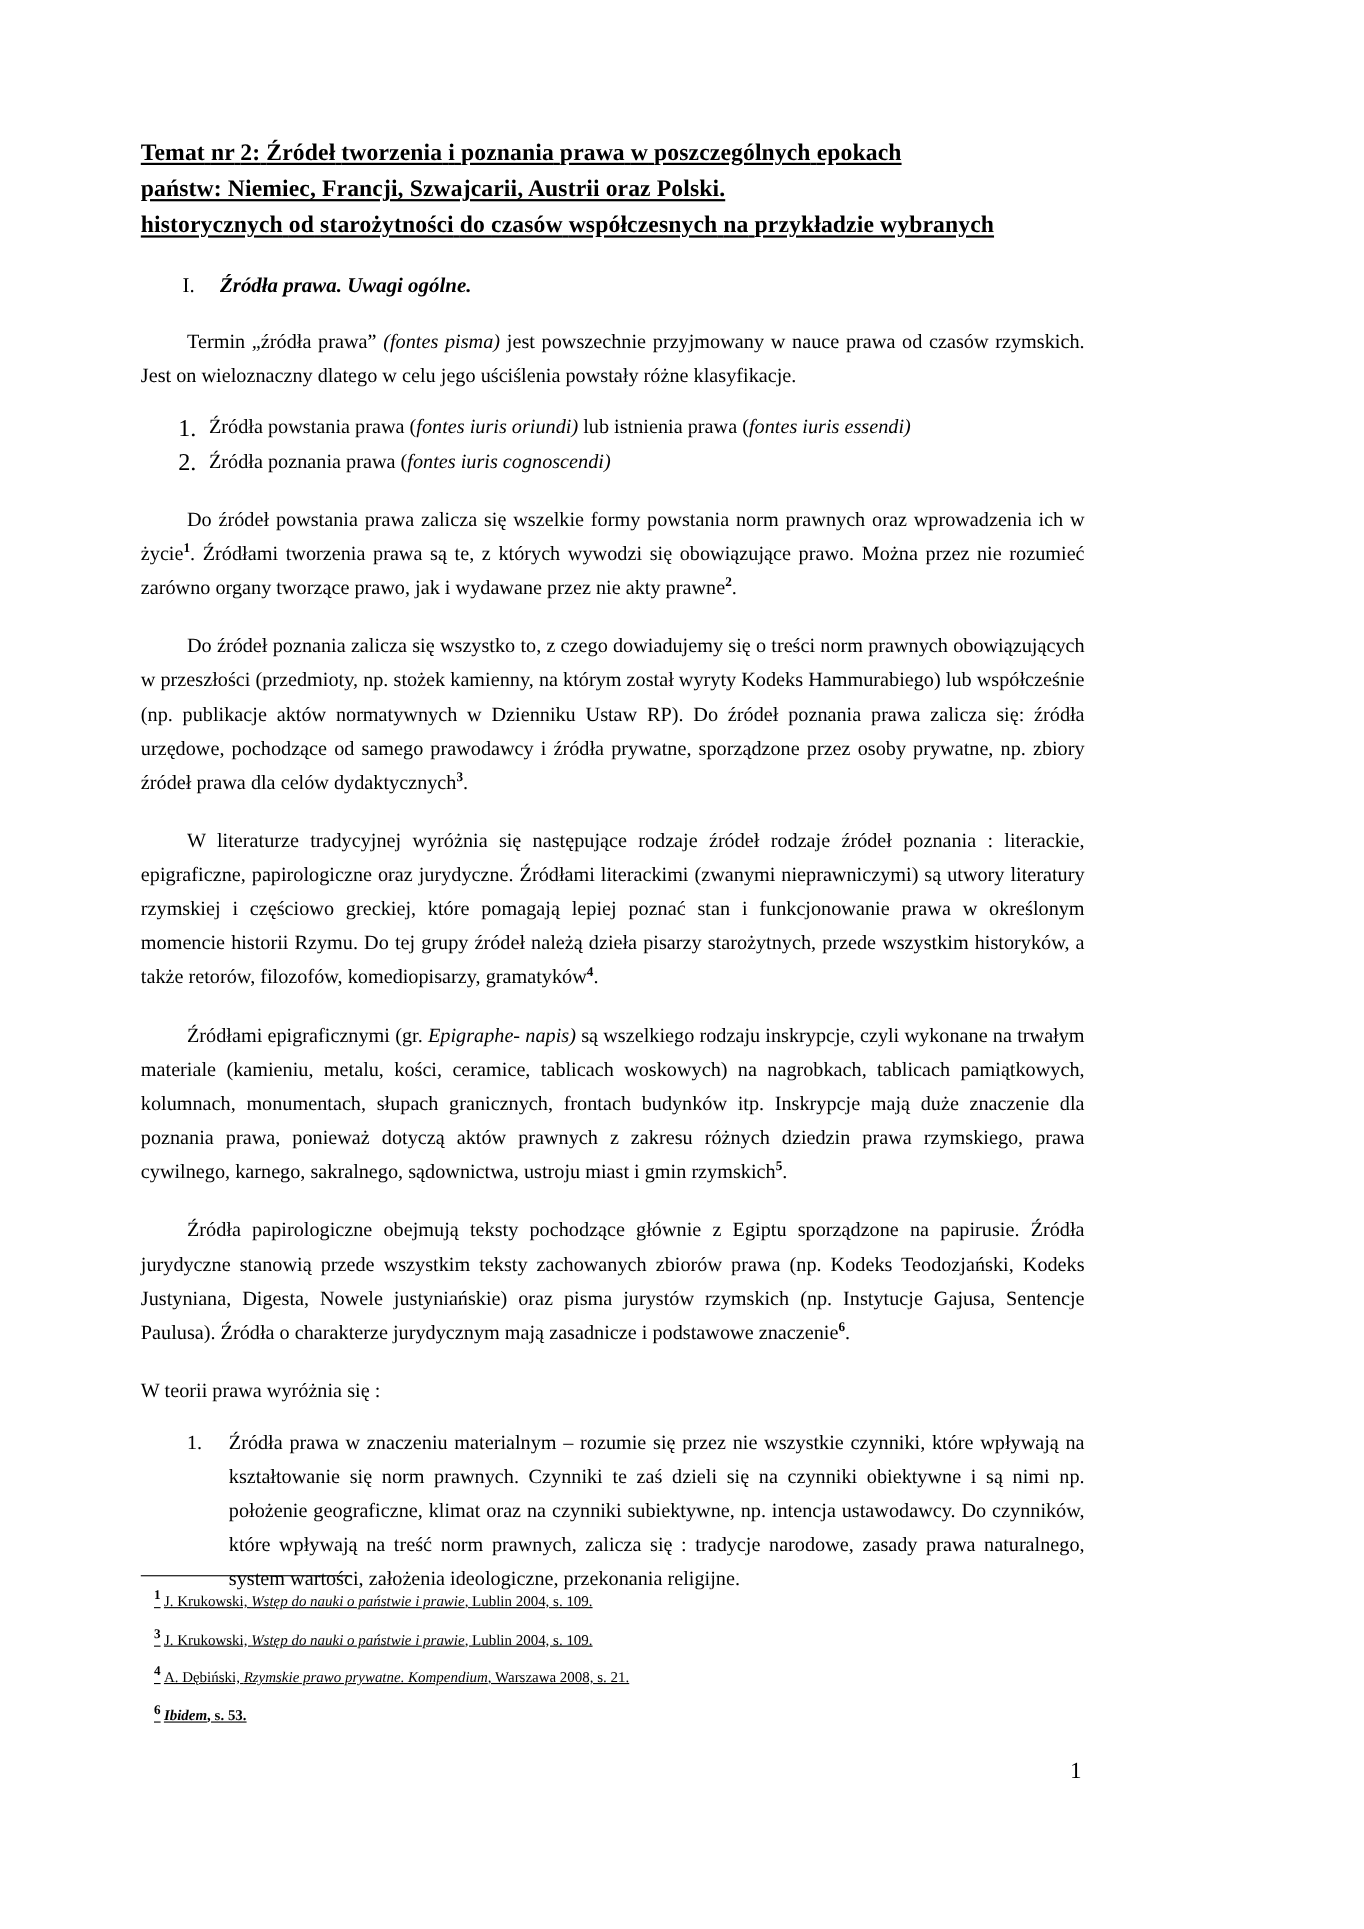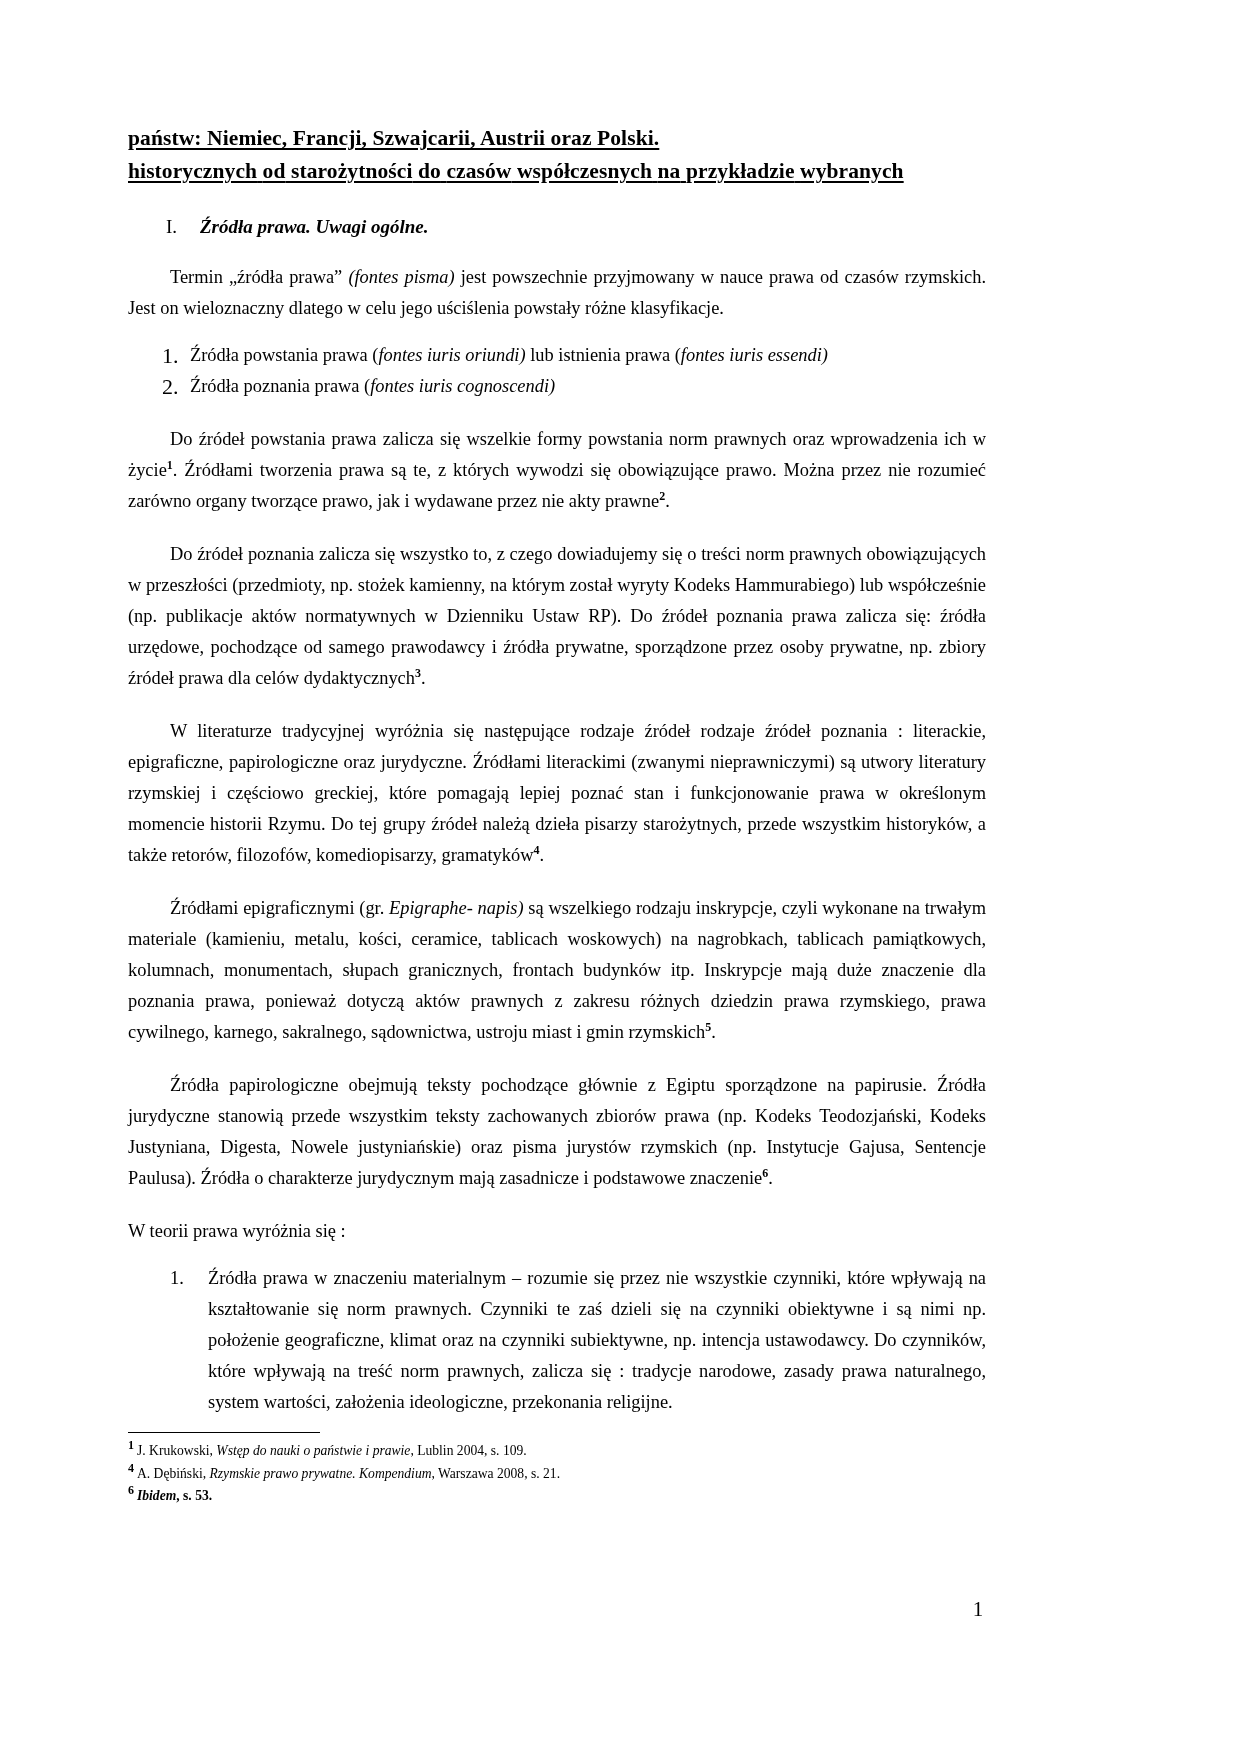--- a/index.html
+++ b/index.html
@@ -143,22 +143,23 @@
   }
   .fn-rule {
     width: 192px;
     height: 0;
     border-top: 1.6px solid #000;
     margin: 0 0 7px 0;
   }
   .footnote {
     font-size: 13.6px;
     line-height: 22.5px;
-    margin: 0;
+    margin: 12px;
     white-space: nowrap;
+    text-decoration: underline;
   }
   .footnote .fnum {
     font-weight: bold;
     font-size: 12px;
     vertical-align: super;
     line-height: 0;
     margin-right: 3px;
   }
   .footnote .fn-ital {
     font-style: italic;
@@ -179,20 +180,33 @@
   }
 </style>
 </head>
 <body>
 
 <div class="page">
 
   <div class="content">
 
     <h1 class="doc-title">
+      <span class="ln title-line-justified">
+        <span>Temat</span>
+        <span>nr</span>
+        <span>2:</span>
+        <span>Źródeł</span>
+        <span>tworzenia</span>
+        <span>i</span>
+        <span>poznania</span>
+        <span>prawa</span>
+        <span>w</span>
+        <span>poszczególnych</span>
+        <span>epokach</span>
+      </span>
       <span class="ln title-line-last">państw: Niemiec, Francji, Szwajcarii, Austrii oraz Polski.</span>
       <span class="ln title-line-justified">
         <span>historycznych</span>
         <span>od</span>
         <span>starożytności</span>
         <span>do</span>
         <span>czasów</span>
         <span>współczesnych</span>
         <span>na</span>
         <span>przykładzie</span>
@@ -239,20 +253,21 @@
     </ol>
 
   </div>
 
   <div class="footnote-area">
     <div class="fn-rule"></div>
 
     <p class="footnote"><span class="fnum">1</span><span>J. Krukowski, </span><span class="fn-ital">Wstęp do nauki o państwie i prawie</span><span>, Lublin 2004, s. 109.</span></p>
 
 
+    <p class="footnote"><span class="fnum">3</span><span>J. Krukowski, </span><span class="fn-ital">Wstęp do nauki o państwie i prawie</span><span>, Lublin 2004, s. 109.</span></p>
 
     <p class="footnote"><span class="fnum">4</span><span>A. Dębiński, </span><span class="fn-ital">Rzymskie prawo prywatne. Kompendium</span><span>, Warszawa 2008, s. 21.</span></p>
 
 
     <p class="footnote bolded"><span class="fnum">6</span><span class="fn-ital">Ibidem</span><span>, s. 53.</span></p>
   </div>
 
   <div class="page-number">1</div>
 
 </div>

